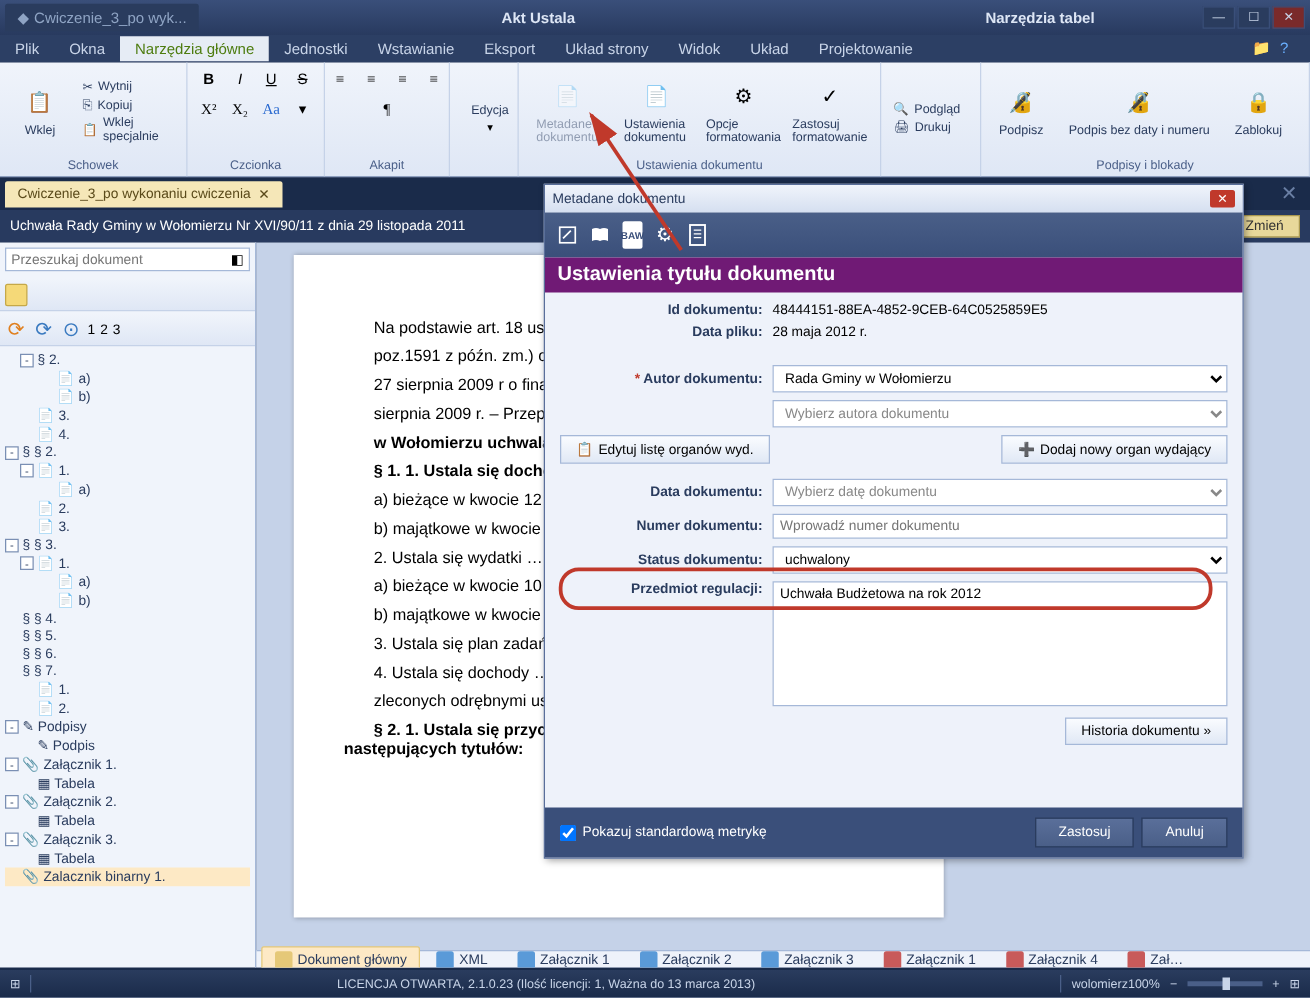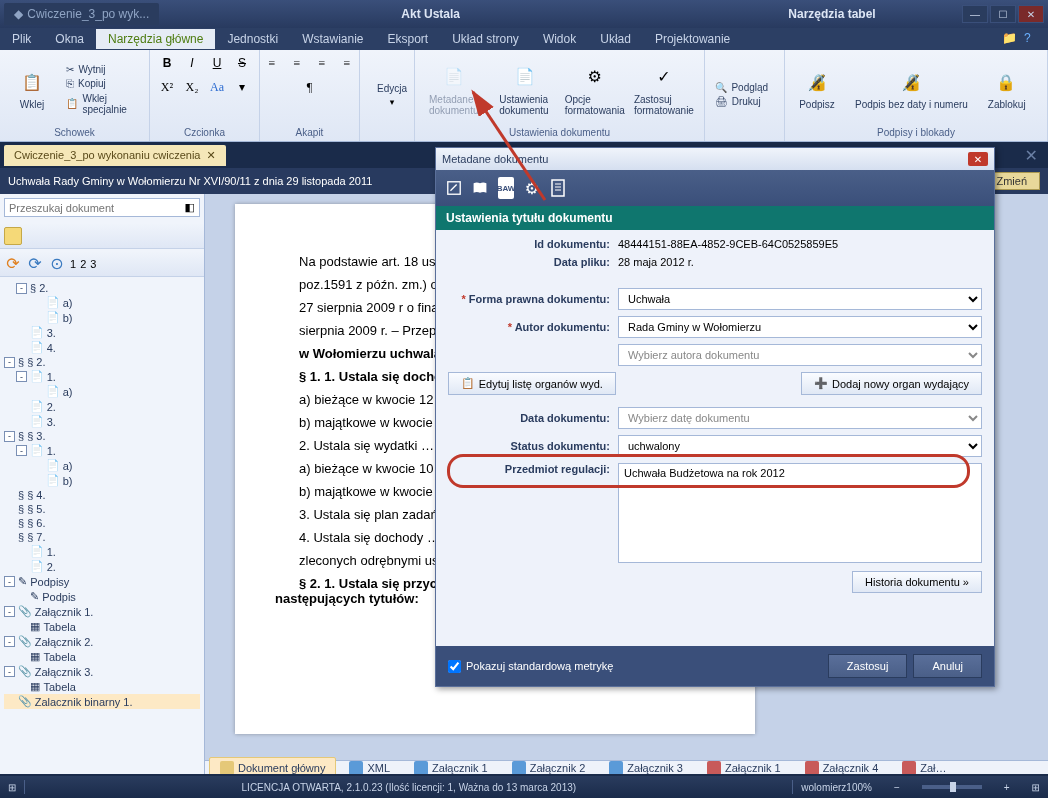--- a/index.html
+++ b/index.html
@@ -73,41 +73,41 @@
 .btab { display:flex; align-items:center; gap:4px; padding:3px 10px; font-size:11px; color:#2a3c5e; border:1px solid transparent; cursor:pointer; }
 .btab.active { background:#fde9c5; border:1px solid #e5c878; border-radius:2px; }
 .btab .icn { width:14px; height:14px; }
 
 
 .modal { position:absolute; left:435px; top:147px; width:560px; height:540px; background:#eef2fa; border:1px solid #5a6f9a; box-shadow:2px 2px 6px rgba(0,0,0,.4); display:flex; flex-direction:column; z-index:50; }
 .modal-titlebar { height:22px; background:linear-gradient(#f0f4fb,#d5dff0); display:flex; align-items:center; padding:0 6px; font-size:11px; color:#2a3c5e; }
 .modal-titlebar .close { margin-left:auto; background:#c0392b; color:#fff; width:20px; height:14px; font-size:10px; display:flex; align-items:center; justify-content:center; border-radius:2px; cursor:pointer; }
 .modal-toolbar { height:36px; background:linear-gradient(#4a5f88,#3a4f7a); display:flex; align-items:center; gap:10px; padding:0 10px; }
 .modal-toolbar .tb { width:16px; height:22px; color:#fff; cursor:pointer; display:flex; align-items:center; justify-content:center; }
-.modal-section-header { background:#0f766e; color:#fff; font-size:12px; padding:5px 10px; font-weight:bold; }
+.modal-section-header { background:#701a75; color:#fff; font-size:16px; padding:5px 10px; font-weight:bold; }
 .modal-body { flex:1; padding:8px 12px; font-size:11px; overflow:auto; }
 .form-row { display:flex; align-items:center; margin-bottom:6px; }
 .form-row .lbl { width:170px; text-align:right; font-weight:bold; color:#2a3c5e; padding-right:8px; }
 .form-row .lbl .req { color:#c0392b; }
 .form-row .val { flex:1; }
 .form-row .static { color:#000; }
 .form-row select, .form-row input[type=text] { width:100%; border:1px solid #a5b8d8; padding:3px 5px; font-size:11px; background:#fff; }
 .form-row textarea { width:100%; height:100px; border:1px solid #a5b8d8; padding:3px 5px; font-size:11px; resize:none; }
 .btn-row { display:flex; gap:6px; margin:6px 0 10px 178px; }
 .modal-btn { background:linear-gradient(#fafcff,#e0e8f5); border:1px solid #a5b8d8; padding:4px 12px; font-size:11px; cursor:pointer; display:flex; align-items:center; gap:4px; }
 .modal-btn.right { margin-left:auto; }
 .modal-footer { background:#3a4f7a; padding:8px 12px; display:flex; align-items:center; gap:10px; }
 .modal-footer .chk { color:#fff; font-size:11px; display:flex; align-items:center; gap:5px; }
 .modal-footer .btns { margin-left:auto; display:flex; gap:6px; }
 .modal-footer button { background:linear-gradient(#5a6f9a,#4a5f88); color:#fff; border:1px solid #2a3c5e; padding:5px 18px; font-size:11px; cursor:pointer; }
 
 
 .statusbar { position:absolute; bottom:0; left:0; right:0; height:22px; background:linear-gradient(#2a3c5e,#1a2b4a); color:#c8d4e8; font-size:10px; display:flex; align-items:center; padding:0 8px; }
 .statusbar .sep { width:1px; height:14px; background:#4a5f88; margin:0 8px; }
-.statusbar .right { margin-left:auto; display:flex; align-items:center; gap:22px; }
+.statusbar .right { margin-left:auto; display:flex; align-items:center; gap:8px; }
 
 
 .arrow-overlay { position:absolute; left:455px; top:80px; z-index:100; pointer-events:none; }
 
 
 .highlight-oval { position:absolute; left:447px; top:454px; width:523px; height:34px; border:3px solid #c0392b; border-radius:16px; z-index:60; pointer-events:none; }
 
 
 svg { display:block; }
 </style>
@@ -541,44 +541,44 @@
     <div class="form-row">
       <div class="lbl">Id dokumentu:</div>
       <div class="val static">48444151-88EA-4852-9CEB-64C0525859E5</div>
     </div>
     <div class="form-row">
       <div class="lbl">Data pliku:</div>
       <div class="val static">28 maja 2012 r.</div>
     </div>
     <div style="height:14px"></div>
     <div class="form-row">
-      <div class="lbl"><span class="req">* </span><span>Forma prawna dokumentu:</span></div>
-      <div class="val"><select><option>Uchwała</option></select></div>
-    </div>
-    <div class="form-row">
       <div class="lbl"><span class="req">* </span><span>Autor dokumentu:</span></div>
       <div class="val"><select><option>Rada Gminy w Wołomierzu</option></select></div>
     </div>
     <div class="form-row">
       <div class="lbl"></div>
       <div class="val"><select style="color:#888"><option>Wybierz autora dokumentu</option></select></div>
     </div>
     <div class="btn-row" style="margin:6px 0 12px 0; display:flex;">
       <button class="modal-btn">
           <span>📋</span>
           <span>Edytuj listę organów wyd.</span>
         </button>
       <button class="modal-btn right">
           <span style="color:#4a9a3a">➕</span>
           <span>Dodaj nowy organ wydający</span>
         </button>
     </div>
     <div class="form-row">
       <div class="lbl">Data dokumentu:</div>
       <div class="val"><select style="color:#888"><option>Wybierz datę dokumentu</option></select></div>
+    </div>
+    <div class="form-row">
+      <div class="lbl">Numer dokumentu:</div>
+      <div class="val"><input type="text" style="color: rgb(136, 136, 136);" placeholder="Wprowadź numer dokumentu"></div>
     </div>
     <div class="form-row">
       <div class="lbl">Status dokumentu:</div>
       <div class="val"><select><option>uchwalony</option></select></div>
     </div>
     <div class="form-row" style="align-items:flex-start">
       <div class="lbl">Przedmiot regulacji:</div>
       <div class="val"><textarea style="">Uchwała Budżetowa na rok 2012</textarea></div>
     </div>
     <div style="display:flex; margin-top:4px;">

